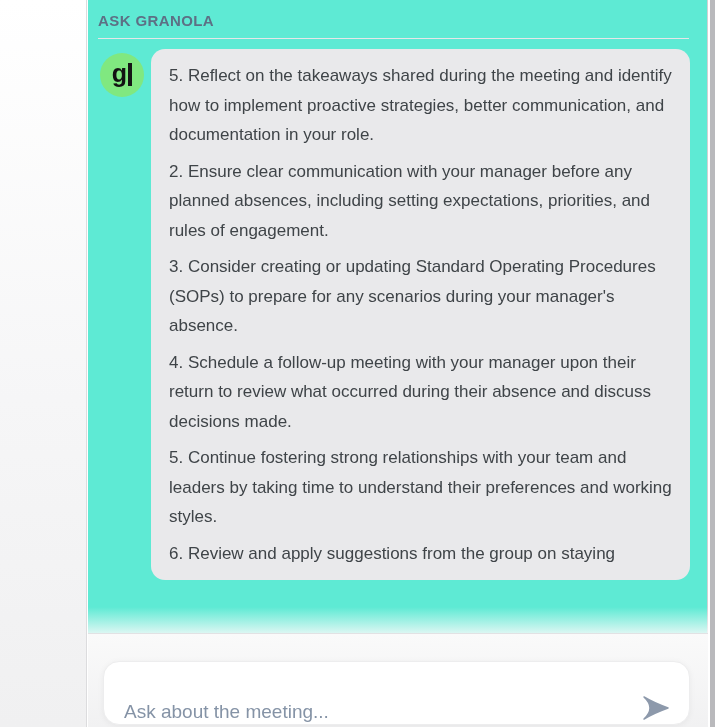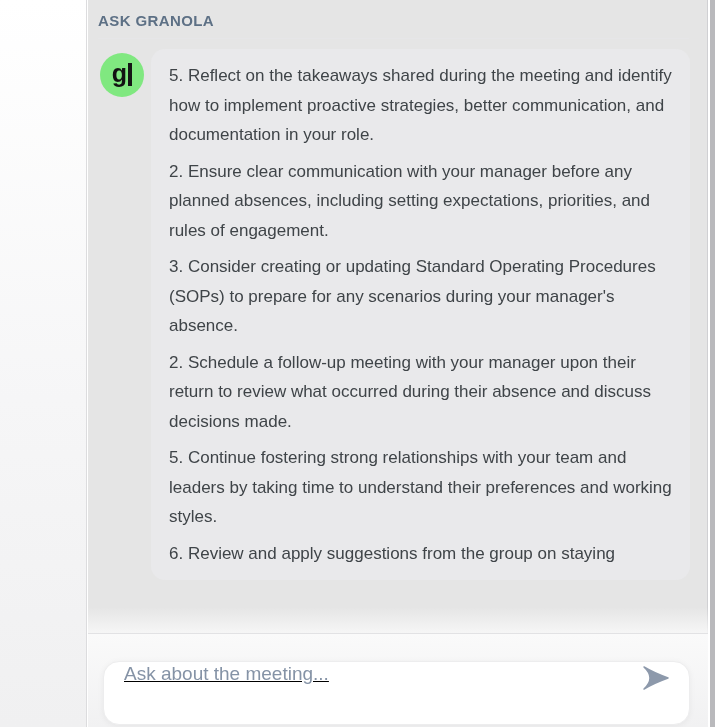--- a/index.html
+++ b/index.html
@@ -13,21 +13,21 @@
   
   .left-strip {
     position:absolute; left:0; top:0; width:87px; height:727px;
     background:linear-gradient(180deg,#ffffff 0%, #f6f6f7 55%, #f0f0f1 100%);
     border-right:1px solid #dcdcde;
   }
 
   
   .panel {
     position:absolute; left:88px; top:0; width:620px; height:727px;
-    background:#e5e5e5; border-right:1px solid #d0d0d3;
+    background:#5eead4; border-right:1px solid #d0d0d3;
   }
 
   
   .right-edge { position:absolute; left:709px; top:0; width:8px; height:727px; background:#ffffff; }
   .scrollbar-thumb { position:absolute; left:710px; top:0; width:5px; height:727px; background:#b9b9bc; }
 
   .panel-header { padding:12px 18px 0 10px; }
   .panel-title {
     font-size:15px; font-weight:bold; color:#5d7085; letter-spacing:0.4px;
   }
@@ -75,21 +75,21 @@
 
   .composer-area {
     position:absolute; left:0; top:633px; width:620px; height:94px;
     background:linear-gradient(180deg,#fafafa,#f1f1f2);
     border-top:1px solid #e2e2e4;
   }
   .composer {
     position:absolute; left:15px; top:27px; width:587px; height:64px;
     background:#ffffff; border:1px solid #ededee; border-radius:16px;
     box-shadow:0 1px 6px rgba(0,0,0,0.05);
-    display:flex; align-items:flex-start; padding:0 16px 0 18px;text-decoration:underline;
+    display:flex; align-items:flex-end; padding:0 16px 0 18px;
   }
   .composer input {
     flex:1; border:none; outline:none; background:transparent;
     font-family:"Liberation Sans", sans-serif;
     font-size:19px; color:#374151;
   }
   .composer input::placeholder { color:#8593a6; opacity:1; }
   .send-btn {
     flex:0 0 auto; width:34px; height:32px; border:none; background:transparent;
     display:flex; align-items:center; justify-content:center; cursor:pointer; padding:0;
@@ -114,21 +114,21 @@
       <div class="avatar-col">
         <div class="assistant-avatar">
           <span class="logo-g">g</span>
           <span class="logo-cursor"></span>
         </div>
       </div>
       <div class="bubble">
         <p>5. Reflect on the takeaways shared during the meeting and identify how to implement proactive strategies, better communication, and documentation in your role.</p>
         <p>2. Ensure clear communication with your manager before any planned absences, including setting expectations, priorities, and rules of engagement.</p>
         <p>3. Consider creating or updating Standard Operating Procedures (SOPs) to prepare for any scenarios during your manager's absence.</p>
-        <p>2. Schedule a follow-up meeting with your manager upon their return to review what occurred during their absence and discuss decisions made.</p>
+        <p>4. Schedule a follow-up meeting with your manager upon their return to review what occurred during their absence and discuss decisions made.</p>
         <p>5. Continue fostering strong relationships with your team and leaders by taking time to understand their preferences and working styles.</p>
         <p>6. Review and apply suggestions from the group on staying</p>
       </div>
     </div>
 
     <div class="chat-fade"></div>
   </div>
 
   <div class="composer-area">
     <div class="composer">

